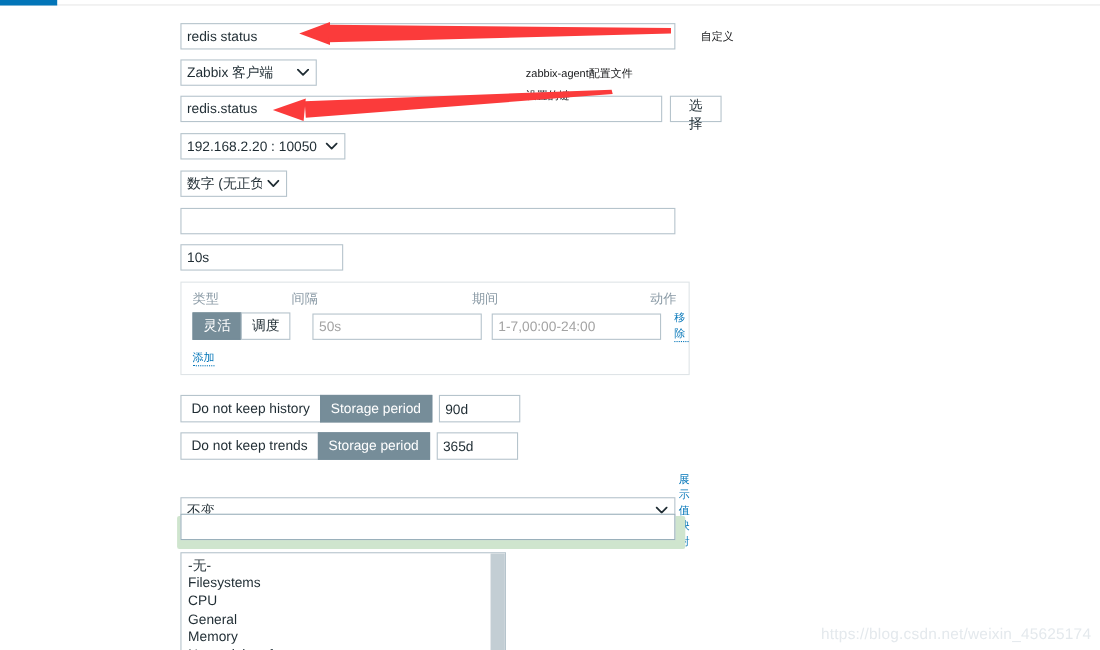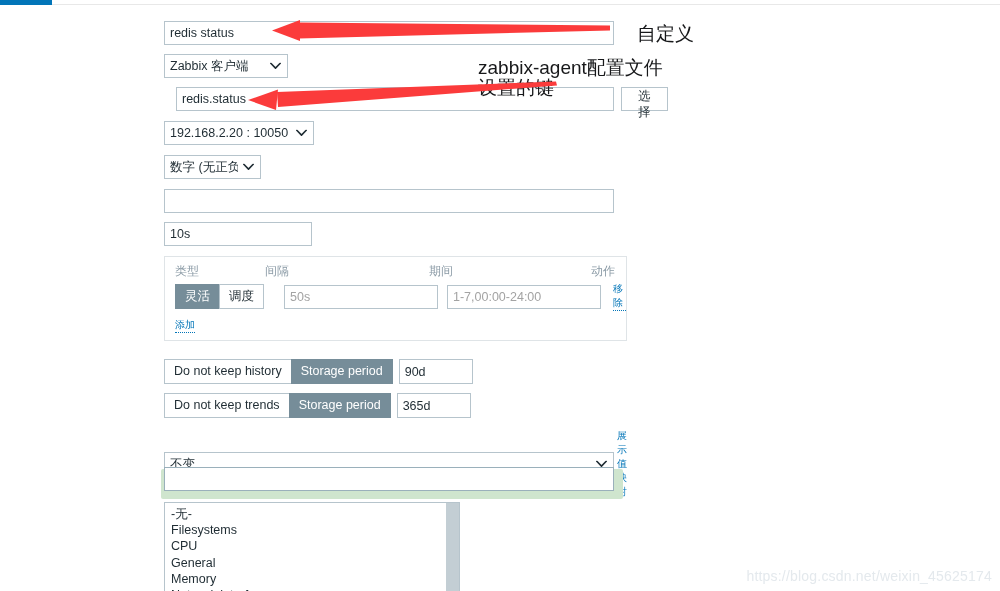--- a/index.html
+++ b/index.html
@@ -157,21 +157,21 @@
     background:#f2f4f5;
   }
   .mslist .sbar-thumb {
     position:absolute; right:0px; top:0px; width:13px; height:96px;
     background:#c3ced4;
   }
 
   
   .anno {
     position:absolute;
-    font-size:19px;
+    font-size:10px;
     color:#17181a;
     white-space:nowrap;
     line-height:17px;
     text-align:center;
   }
 
   
   .arrows {
     position:absolute; left:0; top:0; width:1000px; height:591px;
     pointer-events:none;
@@ -214,21 +214,21 @@
         <svg class="caret" viewBox="0 0 11 7">
           <path d="M0.8 0.8 L5.5 5.6 L10.2 0.8" fill="none" stroke="#1f2c33" stroke-width="1.6" stroke-linecap="round" stroke-linejoin="round"></path>
         </svg>
       </div>
     </div>
   </div>
 
   <div class="row" style="top:77px;">
 
     <div class="ctl" style="display:flex; align-items:flex-start;">
-      <input class="inp" style="width: 450px; margin-left: 12px;" type="text" value="redis.status">
+      <input class="inp" style="width: 450px;" type="text" value="redis.status">
       <button class="btn" style="margin-left:7px;">选择</button>
     </div>
   </div>
 
   <div class="row" style="top:111px;">
 
     <div class="ctl">
       <div class="selwrap">
         <select class="sel" style="width:150px;">
           <option>192.168.2.20 : 10050</option>

